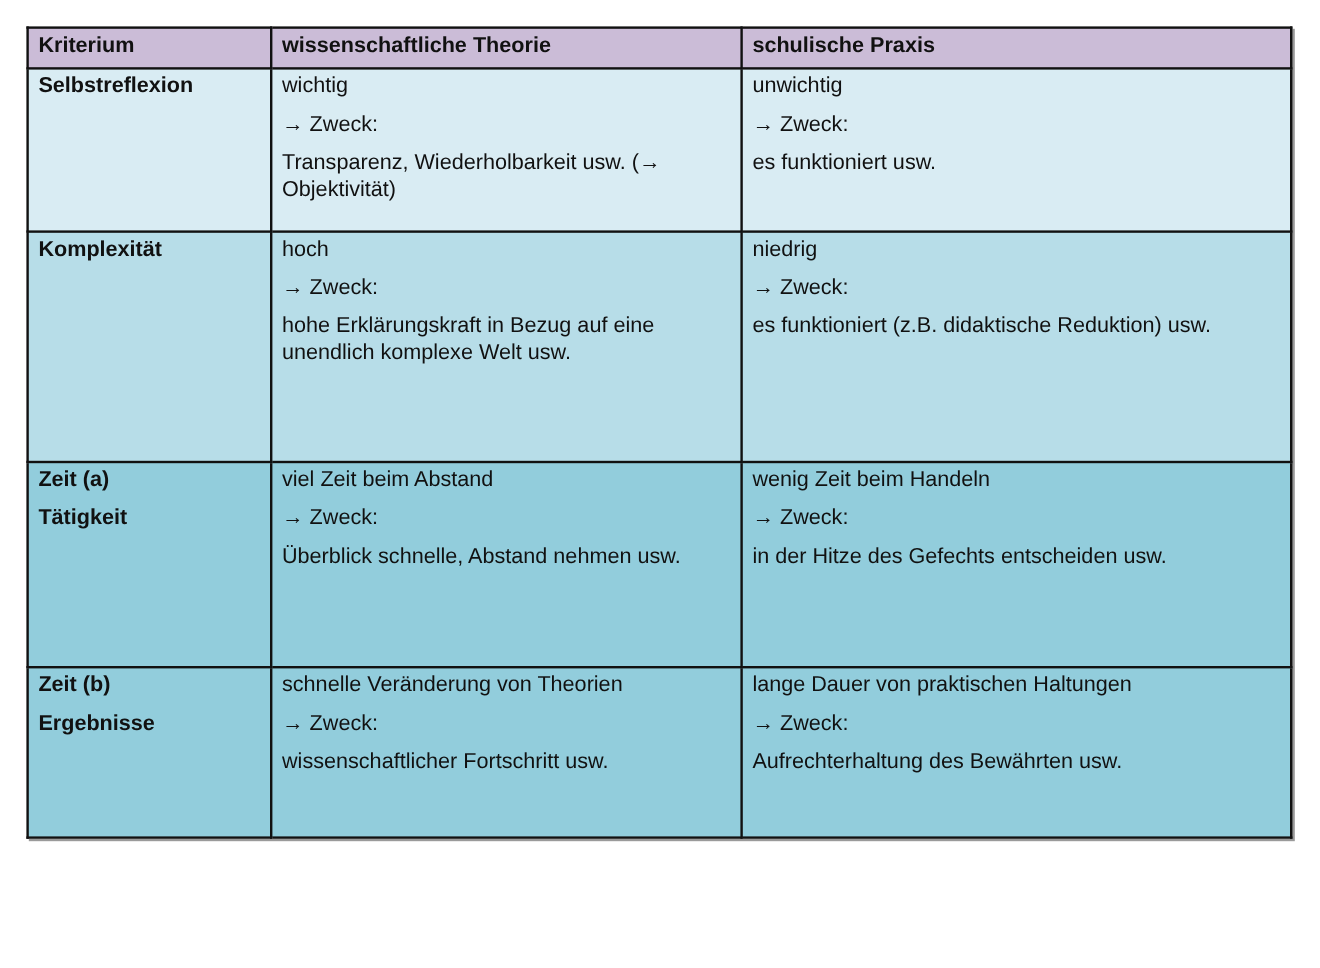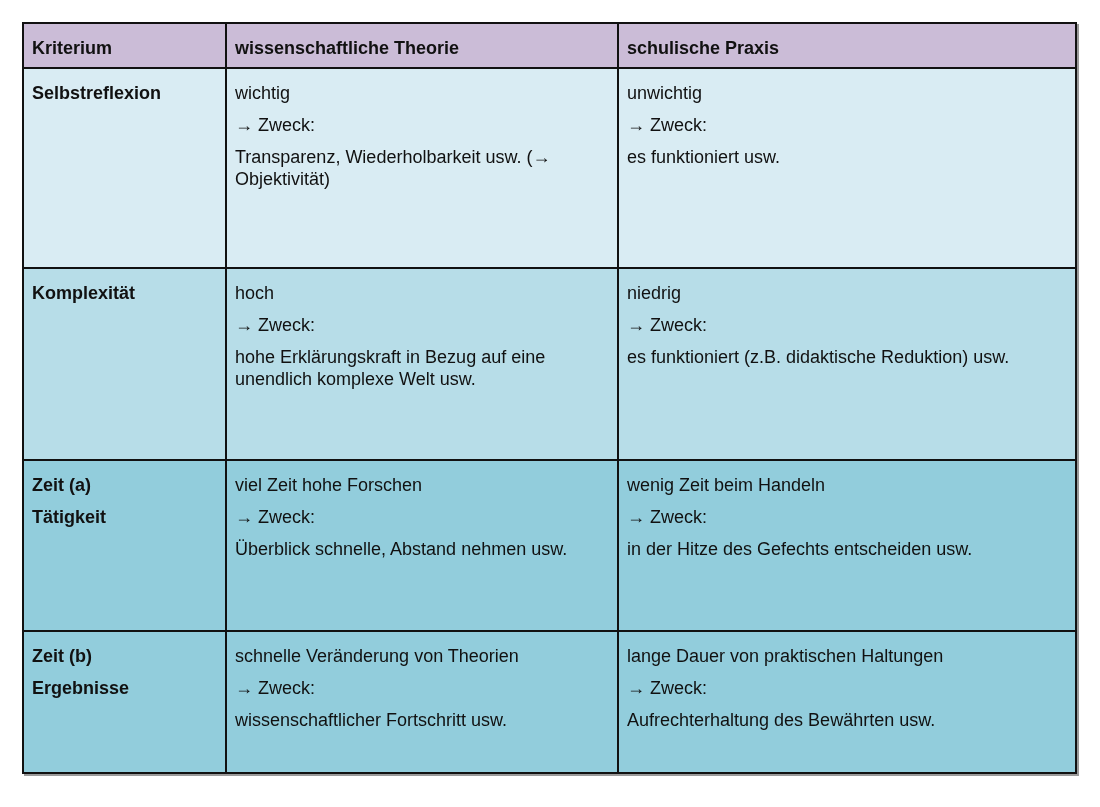--- a/index.html
+++ b/index.html
@@ -1,21 +1,21 @@
 <!DOCTYPE html>
 <html><head>
 <meta charset="utf-8">
 <style>
   html, body { margin: 0; padding: 0; background: #ffffff; }
   body { width: 1100px; height: 807px; position: relative; overflow: hidden;
          font-family: "Liberation Sans", "DejaVu Sans", sans-serif; color: #111; }
   .tbl { position: absolute; left: 22px; top: 22px; width: 1053px;
          border-collapse: collapse; table-layout: fixed;
          box-shadow: 2px 2px 0 #9a9a9a; }
-  .tbl td { border: 2.5px solid #111; vertical-align: top; padding: 13px 8px 0 8px;
+  .tbl td { border: 2.5px solid #111; vertical-align: top; padding: 2px 8px 0 8px;
             font-size: 18px; line-height: 22px; }
   .tbl col.c1 { width: 203px; }
   .tbl col.c2 { width: 392px; }
   .tbl col.c3 { width: 458px; }
   .hdr td { font-weight: bold; height: 30px; }
   .crit { font-weight: bold; }
   .line { display: block; margin-bottom: 10px; }
   .line.multi { margin-bottom: 0; }
   .lbl { display: block; margin-bottom: 10px; }
 </style>
@@ -28,21 +28,21 @@
       <col class="c2">
       <col class="c3">
     </colgroup>
   <tbody>
       <tr class="hdr" style="background:#cbbcd7">
     <td>Kriterium</td>
     <td>wissenschaftliche Theorie</td>
     <td>schulische Praxis</td>
   </tr>
 
-  <tr style="background:#d9ecf3; height:200px;">
+  <tr style="background:#d9ecf3; height:136px;">
     <td class="crit">
       <span class="lbl">Selbstreflexion</span>
     </td>
     <td>
       <span class="line">wichtig</span>
       <span class="line">→ Zweck:</span>
       <span class="line multi">Transparenz, Wiederholbarkeit usw. (→ Objektivität)</span>
     </td>
     <td>
       <span class="line">unwichtig</span>
@@ -66,21 +66,21 @@
       <span class="line multi">es funktioniert (z.B. didaktische Reduktion) usw.</span>
     </td>
   </tr>
 
   <tr style="background:#92cddc; height:171px;border-radius:22px;">
     <td class="crit">
       <span class="lbl">Zeit (a)</span>
       <span class="lbl">Tätigkeit</span>
     </td>
     <td>
-      <span class="line">viel Zeit hohe Forschen</span>
+      <span class="line">viel Zeit beim Abstand</span>
       <span class="line">→ Zweck:</span>
       <span class="line multi">Überblick schnelle, Abstand nehmen usw.</span>
     </td>
     <td>
       <span class="line">wenig Zeit beim Handeln</span>
       <span class="line">→ Zweck:</span>
       <span class="line multi">in der Hitze des Gefechts entscheiden usw.</span>
     </td>
   </tr>
 

